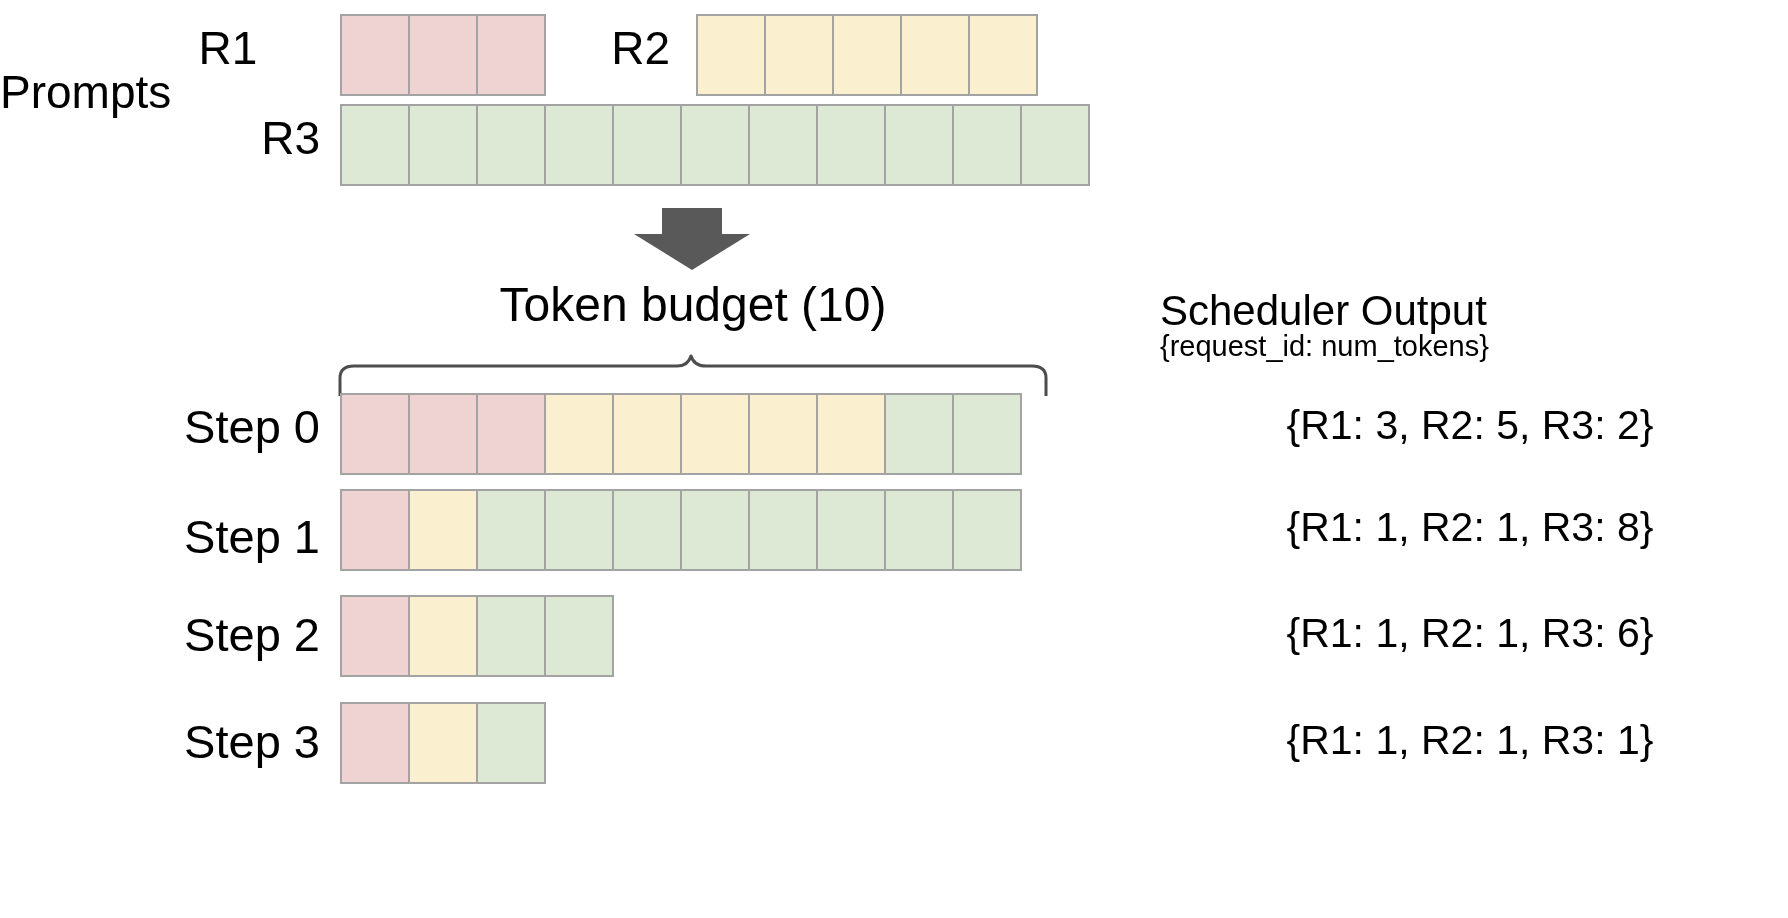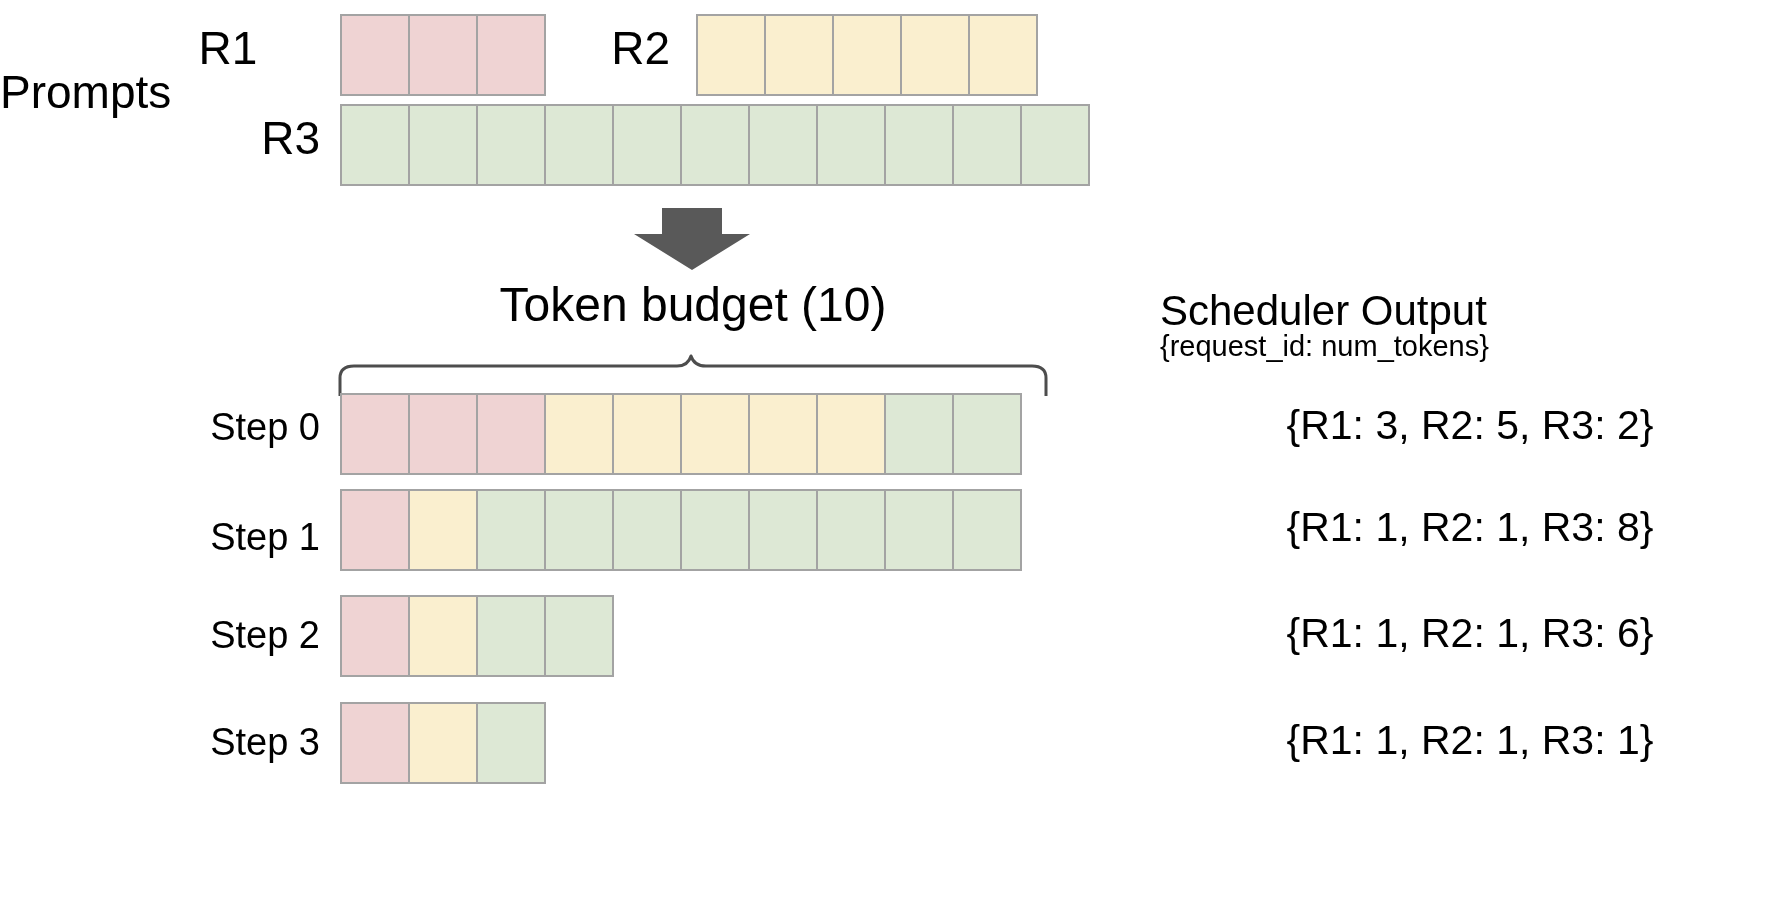--- a/index.html
+++ b/index.html
@@ -30,21 +30,21 @@
     font-size: 46px;
     line-height: 56px;
     text-align: right;
     white-space: nowrap;
   }
   .label-r1 { left: 128px; top: 20px;  width: 200px; text-align: center; }
   .label-r2 { left: 470px; top: 20px;  width: 200px; }
   .label-r3 { left: 120px; top: 110px; width: 200px; }
 
   .step-label {
-    font-size: 38px;
+    font-size: 47px;
     line-height: 54px;
     text-align: right;
     white-space: nowrap;
     width: 290px;
     left: 30px;
   }
 
   
   .token-row {
     display: flex;

